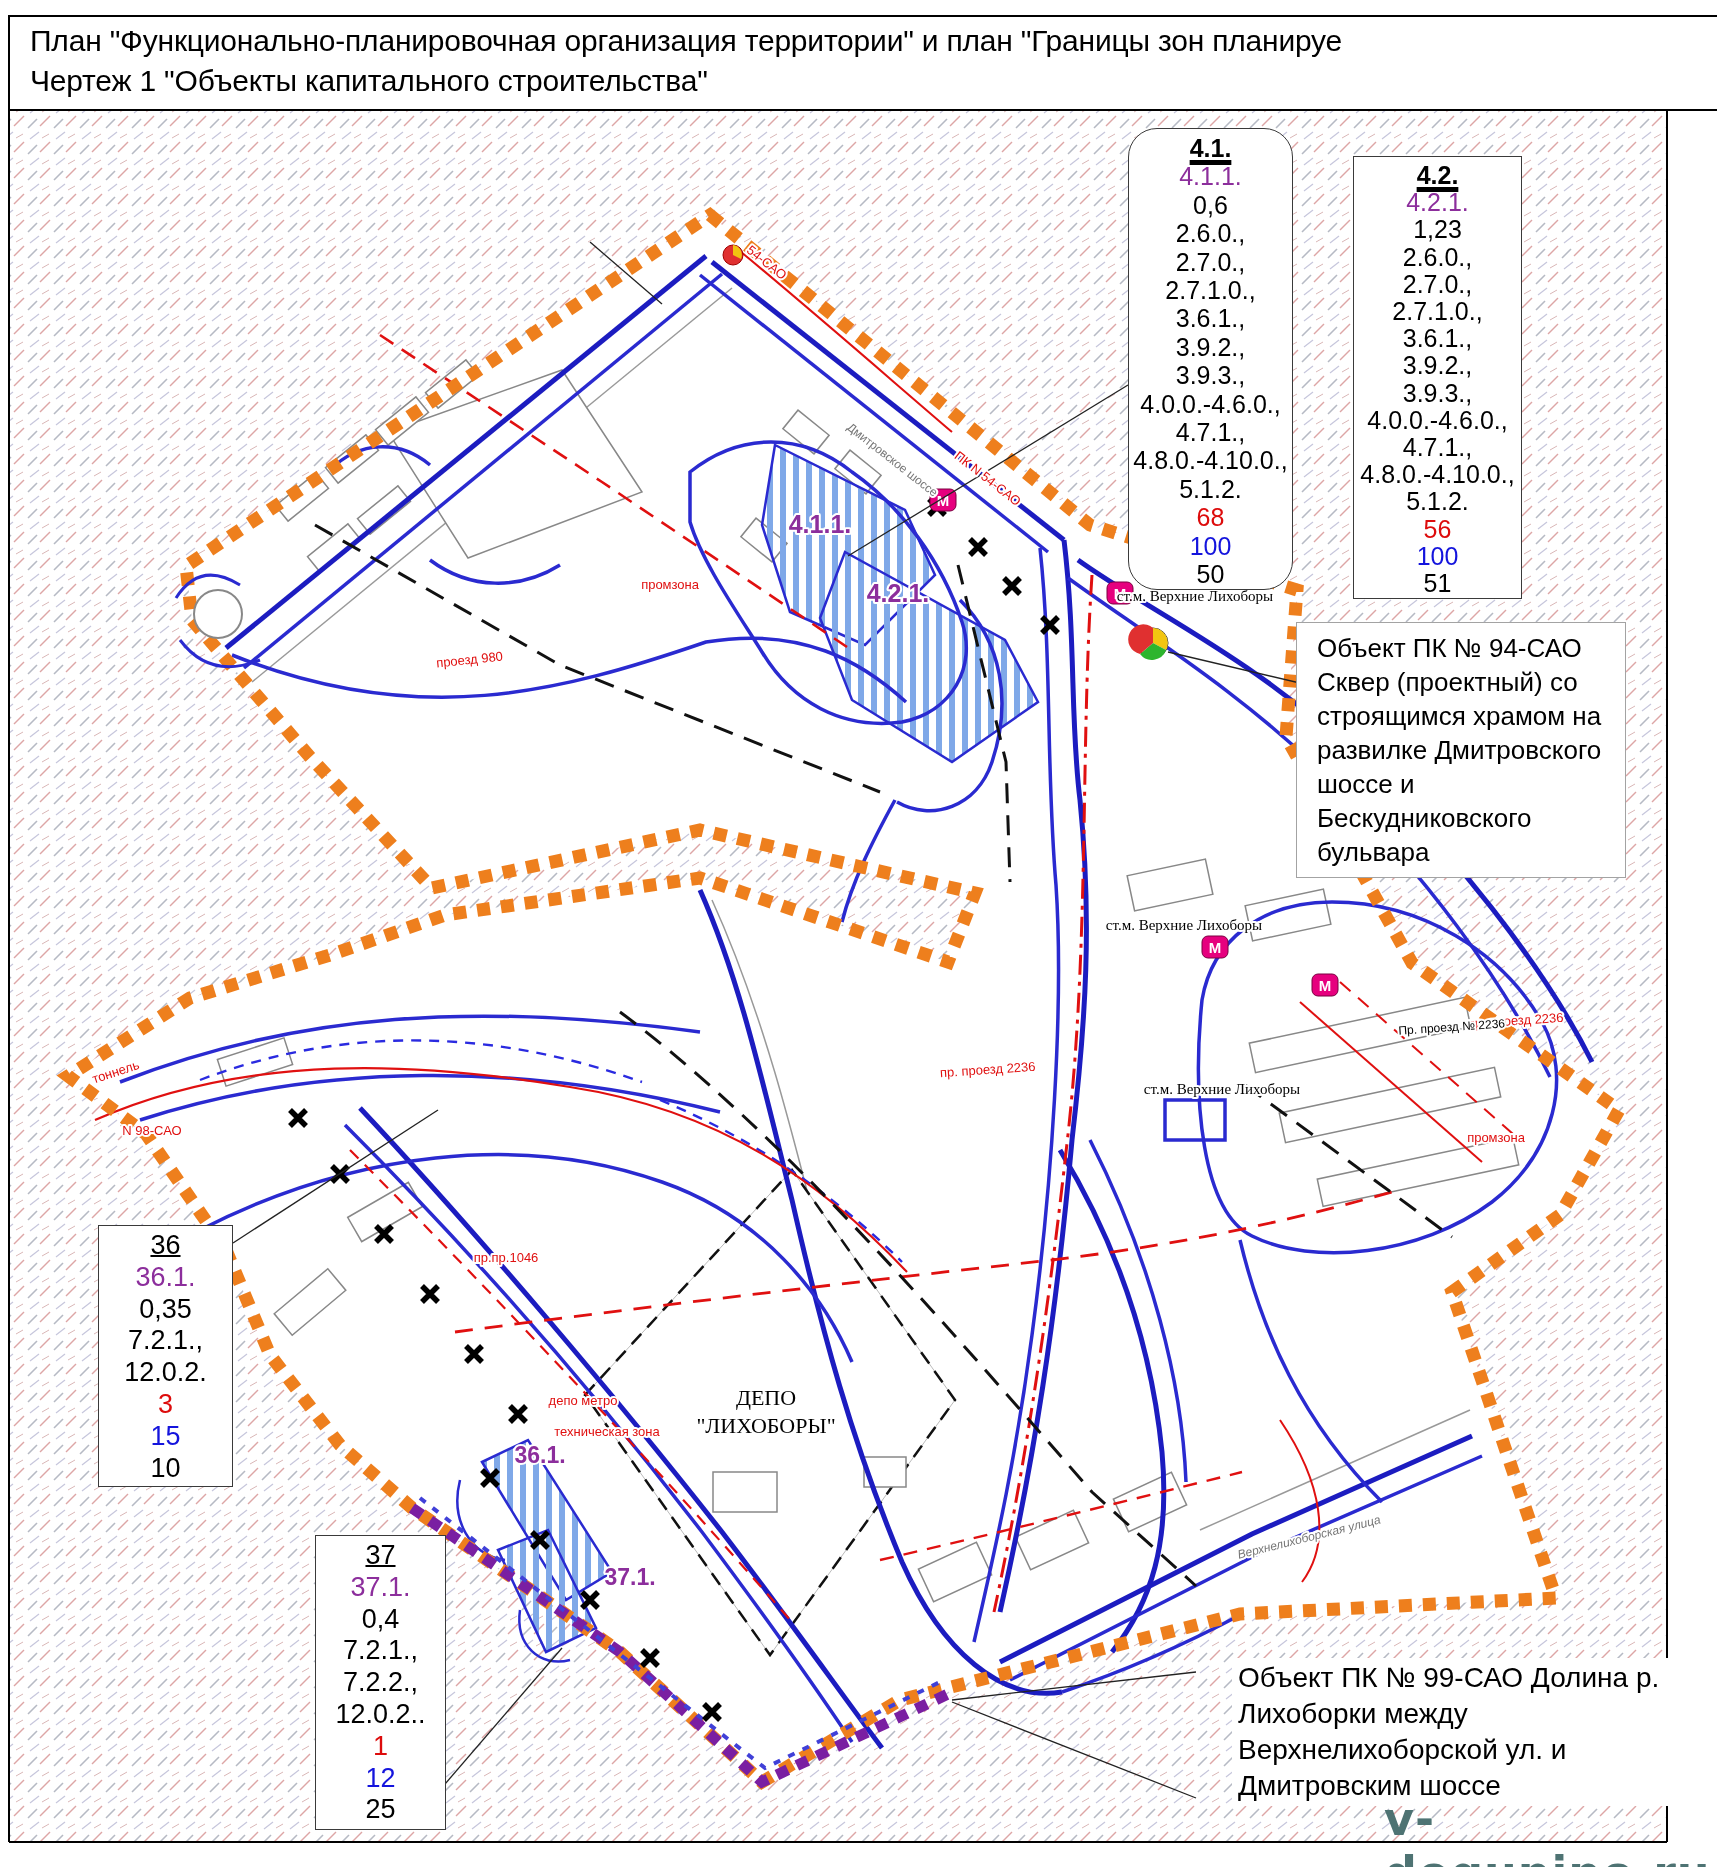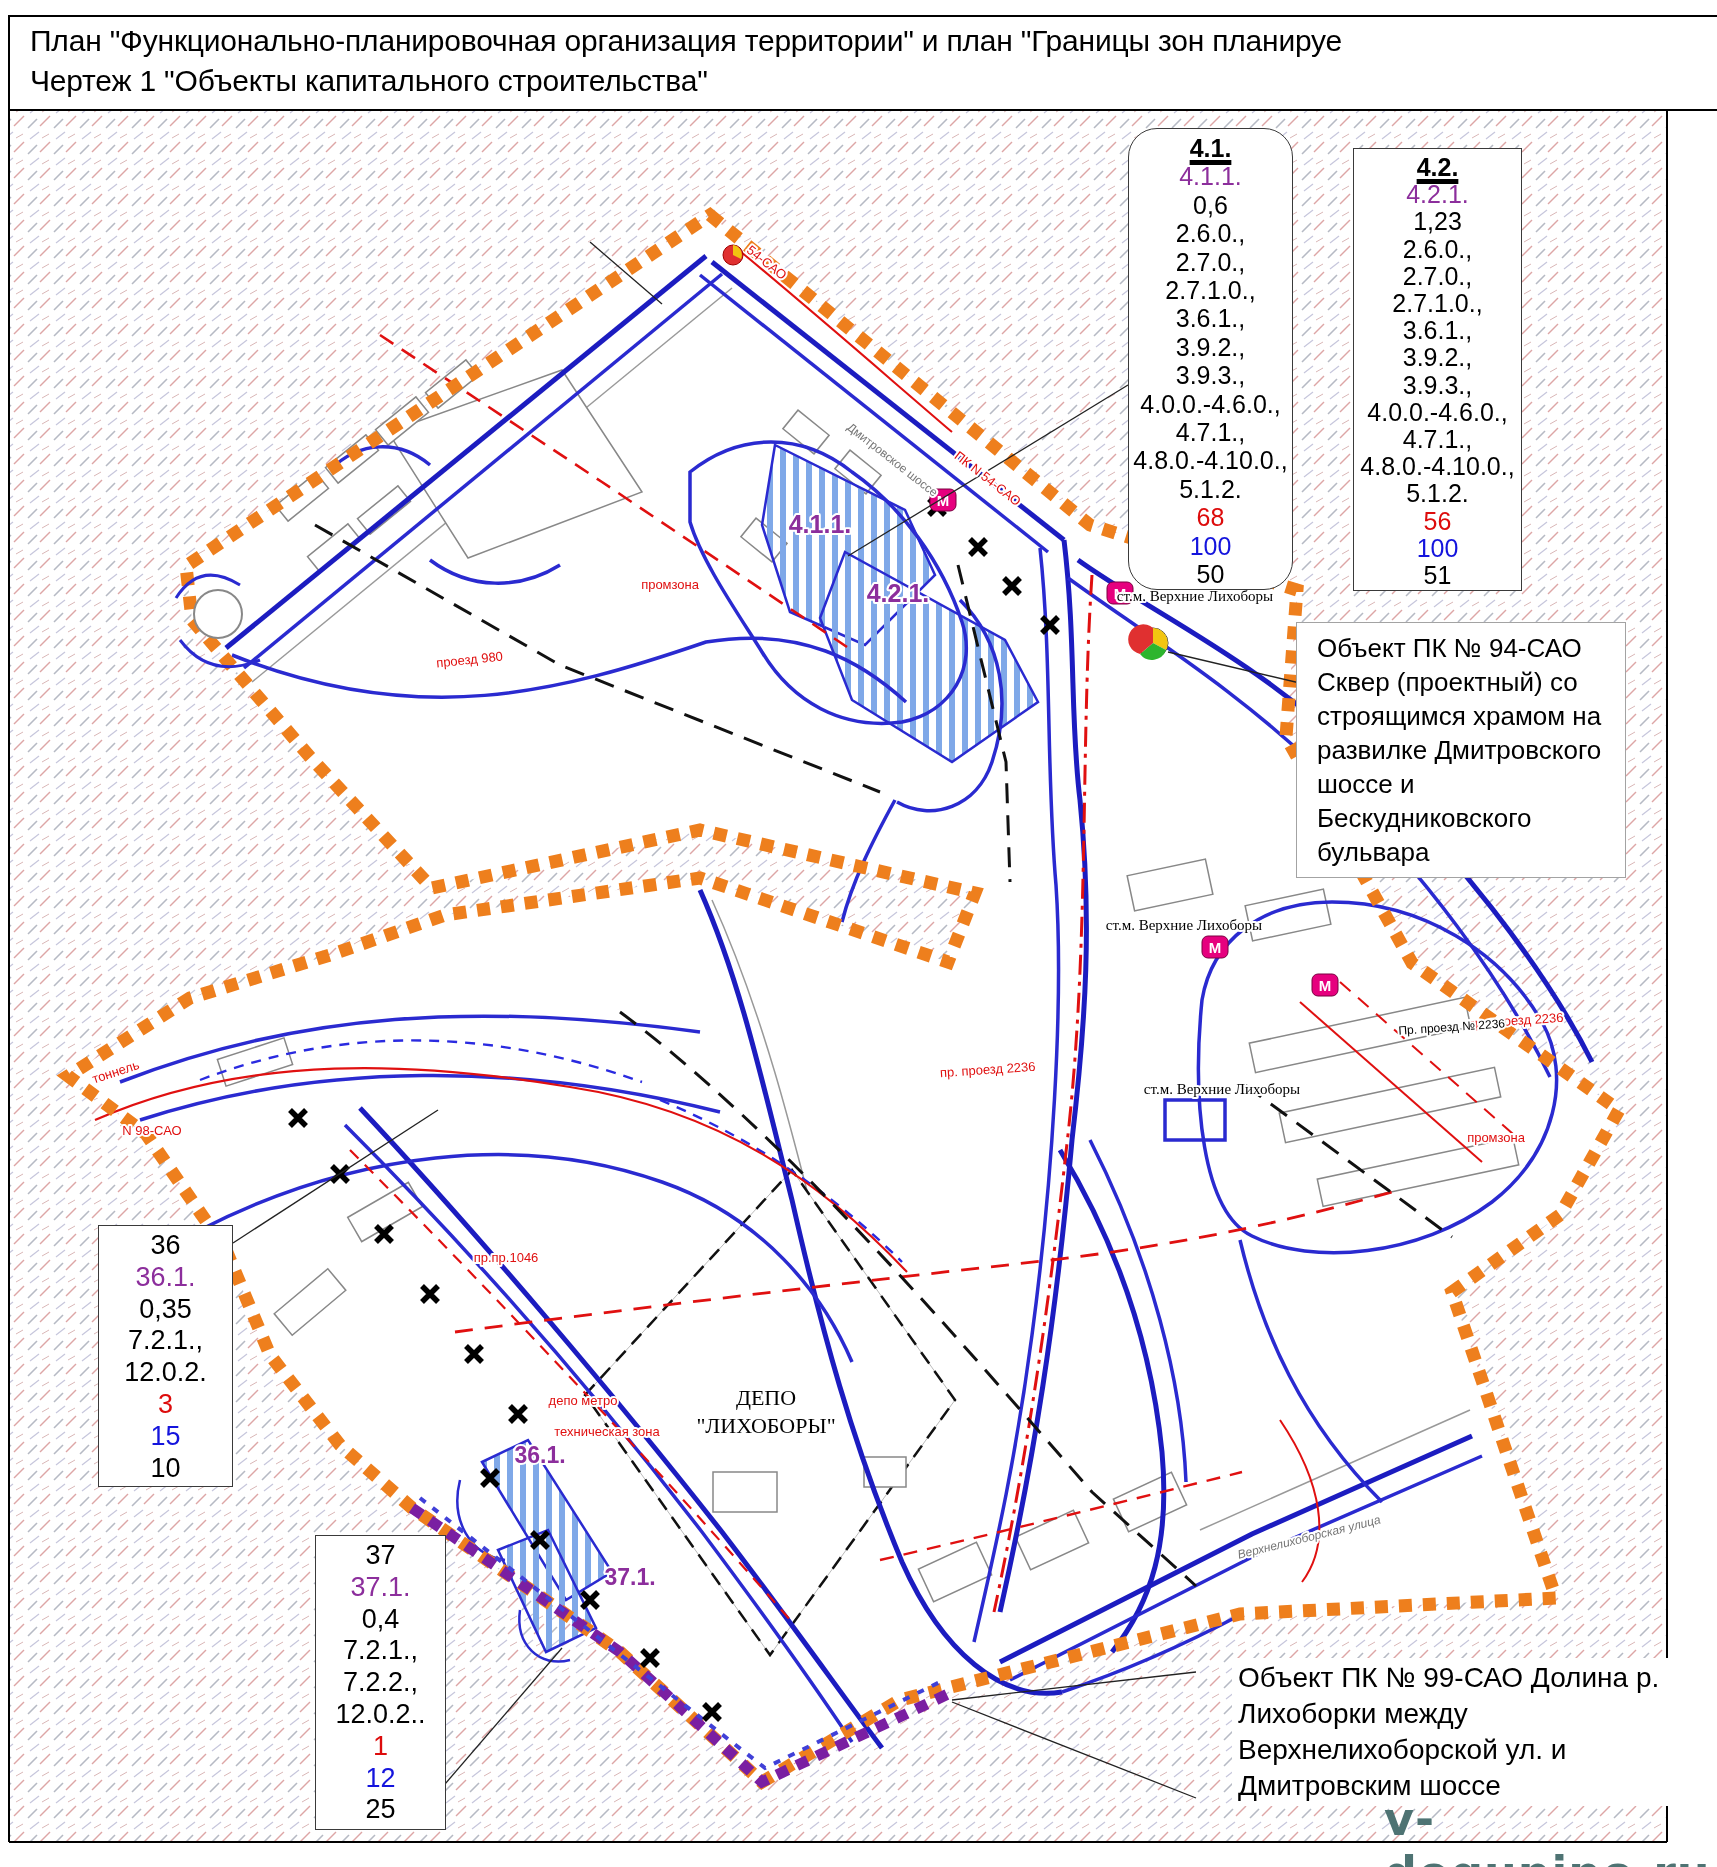--- a/index.html
+++ b/index.html
@@ -17,29 +17,29 @@
   .co54{left:56px;top:138px;width:572px;font-size:28px;line-height:36px;padding:2px 6px;}
   .co94{left:1296px;top:622px;width:288px;font-size:26px;line-height:34px;
         border:1px solid #a3a3a3;padding:8px 20px;}
   .co99{left:1196px;top:1658px;width:462px;font-size:28px;line-height:36px;padding:2px 6px;margin-left:36px;}
 
   
   .ibox{position:absolute;background:#fff;border:1.5px solid #3a3a3a;box-sizing:border-box;
         text-align:center;font-weight:500;}
   .ib41{left:1128px;top:128px;width:165px;height:462px;font-size:25px;padding-top:5px;border-radius:29px;}
   .ib41 .ln{line-height:28.4px;}
-  .ib42{left:1353px;top:148px;width:169px;height:443px;font-size:25px;padding-top:5px;}
+  .ib42{left:1353px;top:156px;width:169px;height:443px;font-size:25px;padding-top:5px;}
   .ib42 .ln{line-height:27.2px;}
   .ib36{left:98px;top:1225px;width:135px;height:262px;font-size:27px;padding-top:4px;}
   .ib36 .ln{line-height:31.8px;}
   .ib37{left:315px;top:1535px;width:131px;height:295px;font-size:27px;padding-top:4px;}
   .ib37 .ln{line-height:31.8px;}
   .ln{display:block;}
   .ln.t1{text-decoration:underline;text-decoration-thickness:5px;font-weight:700;}
-  .ln.t2{text-decoration-thickness:2px;}
+  .ln.t2{text-decoration:underline;text-decoration-thickness:2px;}
   .ln.purple{color:#8c2e9c;}
   .ln.red{color:#dd0c0c;}
   .ln.blue{color:#1414dd;}
 
   
   .watermark{position:absolute;left:1384px;top:1792px;font-size:46px;font-weight:600;
              color:#4e7373;letter-spacing:1px;font-family:"DejaVu Sans",sans-serif;}
 
   
   text{font-family:"Liberation Sans",sans-serif;}

